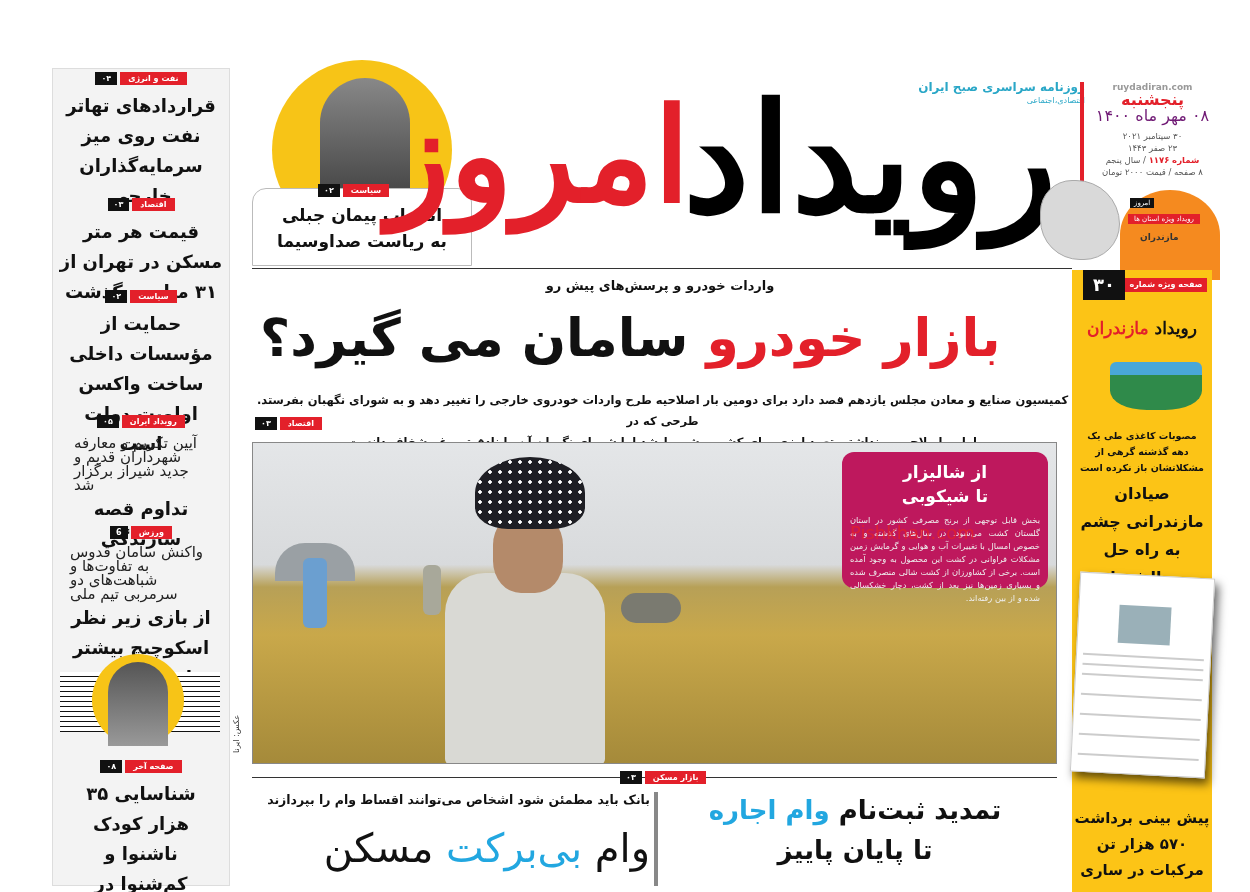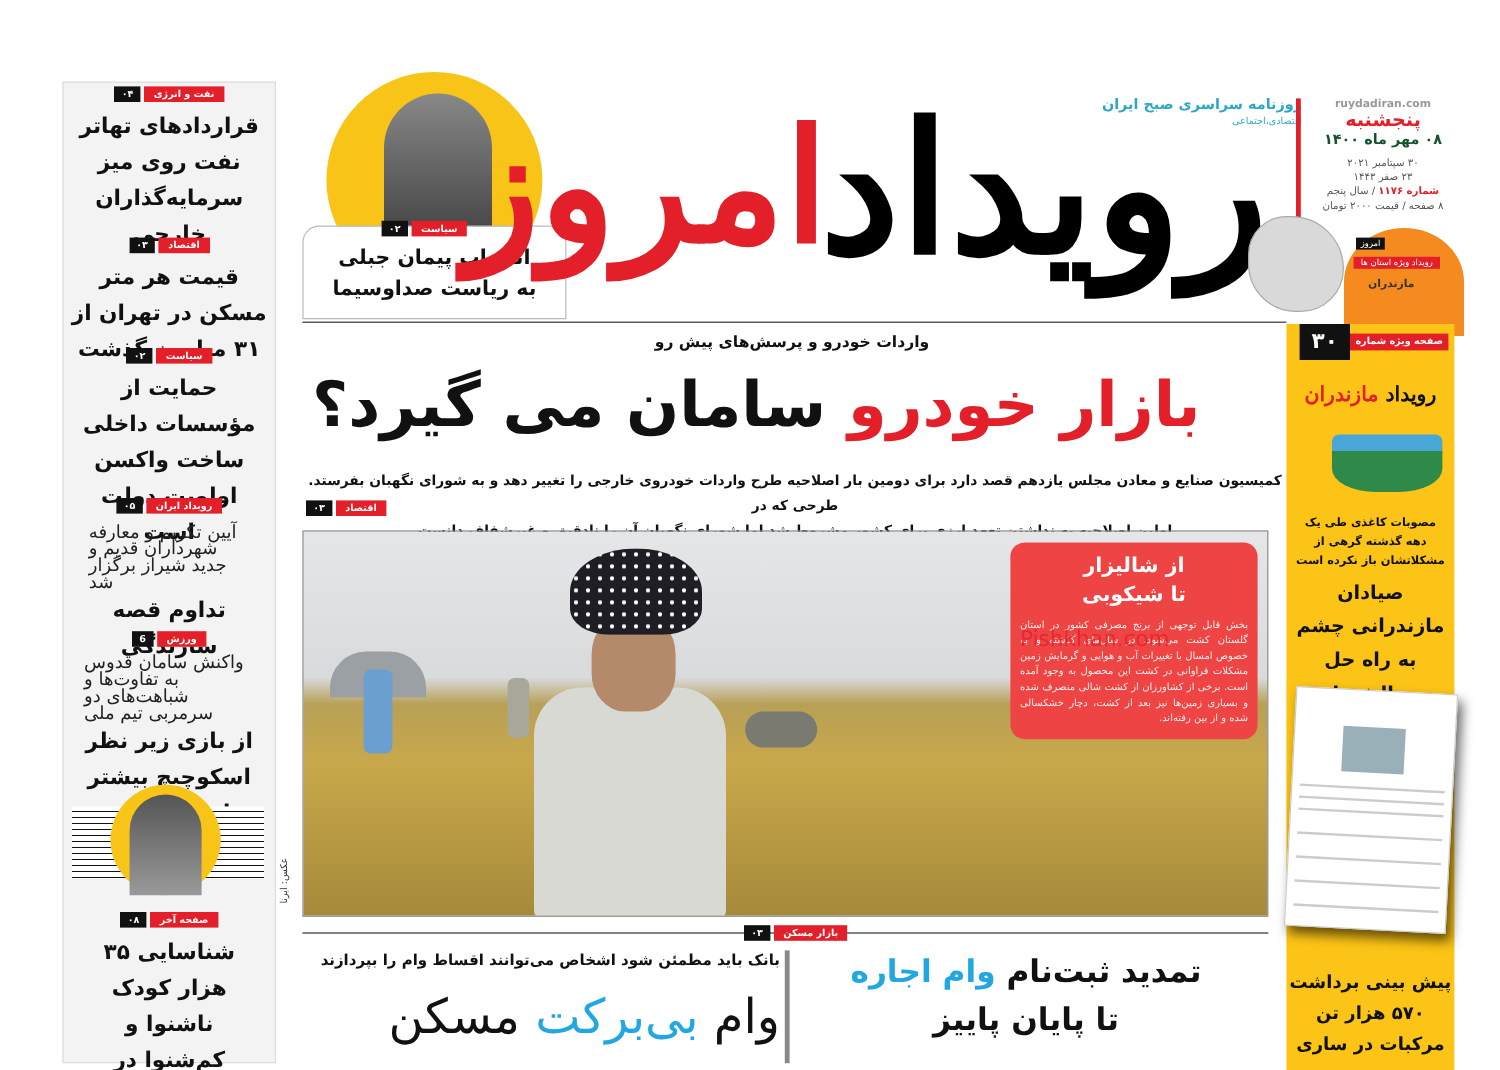--- a/index.html
+++ b/index.html
@@ -16,21 +16,21 @@
 
 #logo-black{left:660px;top:58px;width:420px;height:200px;font-family:"DejaVu Serif",serif;font-weight:bold;font-size:150px;line-height:200px;color:#000;text-align:center}
 #logo-red{left:480px;top:56px;width:210px;height:210px;font-family:"DejaVu Serif",serif;font-weight:bold;font-size:130px;line-height:200px;color:#e3202a;text-align:center}
 #tagline{left:900px;top:80px;width:185px;text-align:right}
 #tagline .t1{font-size:12px;font-weight:bold;color:#2aa7c7}
 #tagline .t2{font-size:8px;color:#2aa7c7;margin-top:2px}
 #redbar{left:1080px;top:82px;width:4px;height:110px;background:#e3202a}
 #dateblock{left:1090px;top:82px;width:125px;text-align:center}
 #dateblock .site{font-size:9px;color:#999;font-weight:bold}
 #dateblock .day{font-size:16px;color:#e3202a;font-weight:bold;line-height:16px}
-#dateblock .d1{font-size:12px;color:#14532d;font-weight:bold;line-height:16px}
+#dateblock .d1{font-size:16px;color:#701a75;font-weight:normal;line-height:16px}
 #dateblock .small{font-size:8.5px;color:#555;line-height:12px}
 #dateblock .small b{color:#e3202a}
 #mapcircle{left:1120px;top:190px;width:100px;height:90px;border-radius:50% 50% 0 0;background:#f58a1f}
 #iranmap{left:1040px;top:180px;width:80px;height:80px;background:#d9d9d9;border-radius:40% 55% 45% 50%;border:1px solid #aaa}
 #tag-emrooz{left:1130px;top:198px;background:#111;color:#fff;font-size:7px;padding:1px 4px}
 #tag-special{left:1128px;top:214px;background:#e3202a;color:#fff;font-size:7px;padding:1px 6px}
 #mazandaran-lbl{left:1140px;top:232px;font-size:9px;font-weight:bold;color:#333}
 
 #feat-circle{left:272px;top:60px;width:180px;height:180px;border-radius:50%;background:#f7c417;overflow:hidden}
 #feat-person{left:320px;top:78px;width:90px;height:120px;background:linear-gradient(#888,#444);border-radius:45px 45px 6px 6px}
@@ -41,21 +41,21 @@
 #hline{left:252px;top:268px;width:820px;height:1px;background:#333}
 #kicker{left:480px;top:278px;width:360px;text-align:center;font-size:13px;font-weight:bold}
 #headline{left:260px;top:296px;width:800px;text-align:left;font-weight:bold;font-size:52px;line-height:84px;letter-spacing:-1px}
 #headline .red{color:#e3202a}
 #lead{left:255px;top:390px;width:815px;text-align:center;font-size:11.5px;font-weight:bold;line-height:21px}
 #lead-tag{left:255px;top:417px}
 
 #photo{left:252px;top:442px;width:805px;height:322px;background:linear-gradient(#e4e6e8 0%,#d8dadc 38%,#b7a057 45%,#c9a84a 60%,#a58a3a 100%);border:1px solid #888;overflow:hidden}
 .fig{position:absolute;border-radius:6px}
 #photo-credit{left:232px;top:715px;width:14px;height:50px;font-size:8px;writing-mode:vertical-rl;transform:rotate(180deg);color:#333}
-#photo-box{left:842px;top:452px;width:206px;height:164px;background:#ef4444;border-radius:12px;color:#fff;padding:8px}
+#photo-box{left:842px;top:452px;width:206px;height:136px;background:#be185d;border-radius:12px;color:#fff;padding:8px}
 #photo-box .pb-title{text-align:center;font-weight:bold;font-size:17px;line-height:24px}
 #photo-box .pb-text{font-size:8.3px;line-height:13px;text-align:justify;margin-top:6px;color:#eee}
 #watermark{left:850px;top:522px;font-size:18px;color:#e3202a;font-weight:normal;opacity:.8;direction:ltr}
 
 #bline{left:252px;top:777px;width:805px;height:1px;background:#333}
 #btag1{left:620px;top:771px}
 #b1-title{left:660px;top:790px;width:390px;text-align:center;font-weight:bold;font-size:26px;line-height:40px}
 #b1-title .blue{color:#22a7e0}
 #vsep{left:654px;top:792px;width:4px;height:94px;background:#888}
 #b2-kicker{left:255px;top:792px;width:395px;text-align:right;font-weight:bold;font-size:12.5px}

